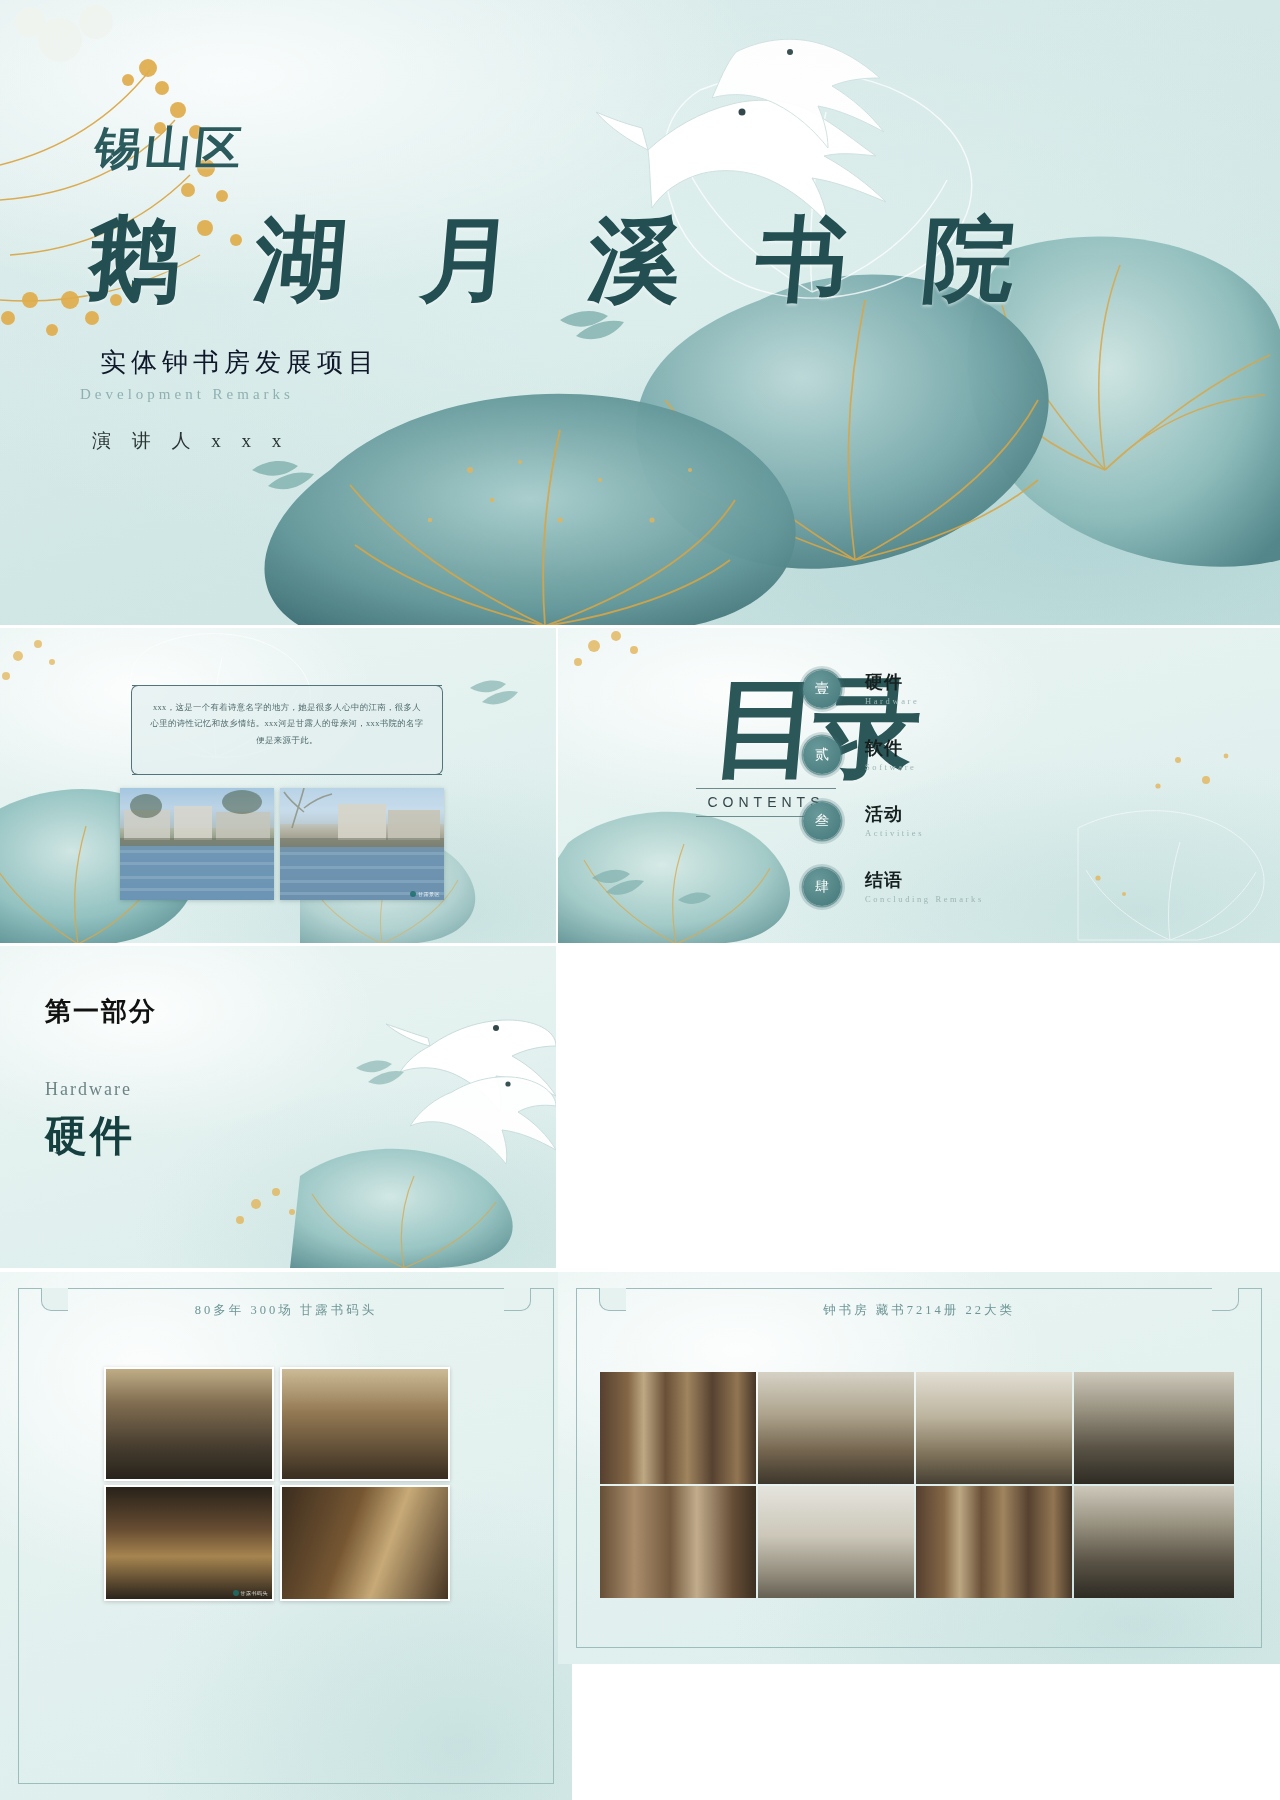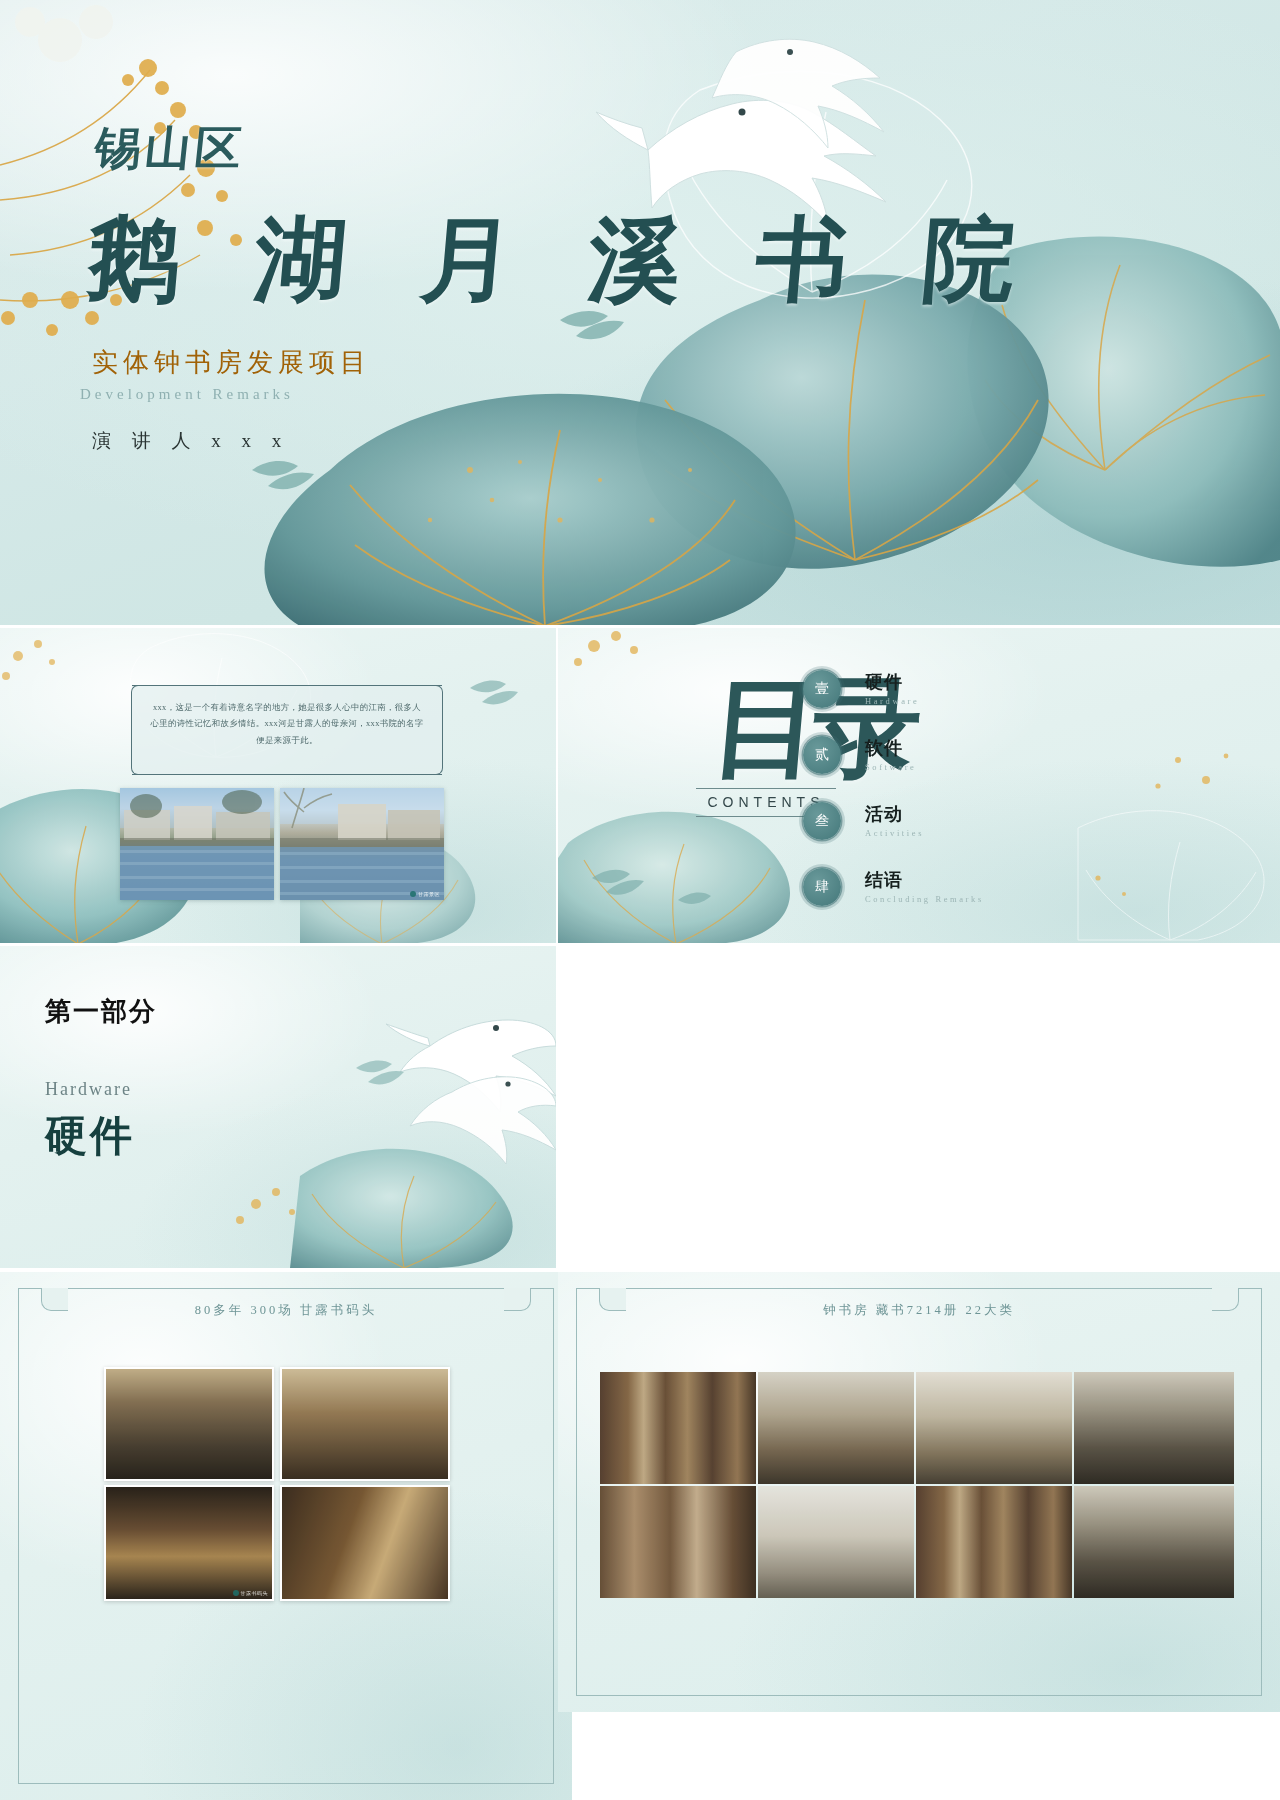--- a/index.html
+++ b/index.html
@@ -41,22 +41,22 @@
     text-shadow:0 1px 2px rgba(255,255,255,.5);
   }
   .cover-title-main{
     position:absolute;left:88px;top:198px;
     font-size:92px;letter-spacing:26px;color:#234f52;
     font-family:"Liberation Serif",serif;font-weight:700;
     transform:skewX(-5deg);white-space:nowrap;
     text-shadow:0 2px 3px rgba(255,255,255,.45);
   }
   .cover-sub-cn{
-    position:absolute;left:92px;top:345px;
-    font-size:26px;letter-spacing:5px;color:#a16207;
+    position:absolute;left:100px;top:345px;
+    font-size:26px;letter-spacing:5px;color:#0f172a;
     font-family:"Liberation Serif",serif;
   }
   .cover-sub-en{
     position:absolute;left:80px;top:386px;
     font-size:15px;letter-spacing:4px;color:#8fb0b1;
     font-family:"Liberation Serif",serif;
   }
   .cover-speaker{
     position:absolute;left:92px;top:428px;
     font-size:19px;letter-spacing:8px;color:#2a3433;
@@ -156,21 +156,21 @@
   }
   .grid-slide .frame:before{left:22px;border-left:1px solid #9dbcbc;border-radius:0 0 0 10px;}
   .grid-slide .frame:after{right:22px;border-right:1px solid #9dbcbc;border-radius:0 0 10px 0;}
   .grid-head{
     position:absolute;left:0;right:0;top:30px;text-align:center;
     font-size:12.5px;letter-spacing:3px;color:#6e9596;
     font-family:"Liberation Serif",serif;
   }
   #slide-gallery-a{left:558px;top:946px;width:722px;height:322px;}
   #slide-gallery-b{left:0;top:1272px;width:556px;height:528px;padding-left:16px;}
-  #slide-gallery-c{left:558px;top:1272px;width:722px;height:440px;}
+  #slide-gallery-c{left:558px;top:1272px;width:722px;height:392px;}
 
   .gbox{position:absolute;overflow:hidden;background:#7e909a;}
   .gbox i{position:absolute;inset:0;display:block;}
   .gbox.outl{border:2px solid #fff;box-shadow:0 1px 4px rgba(0,0,0,.18);}
 
   
   .p-interior{background:
       linear-gradient(180deg,#6b4a2e 0%,#8a6038 22%,#c79a62 48%,#6c4a2c 100%),
       #7a5534;}
   .p-interior2{background:

